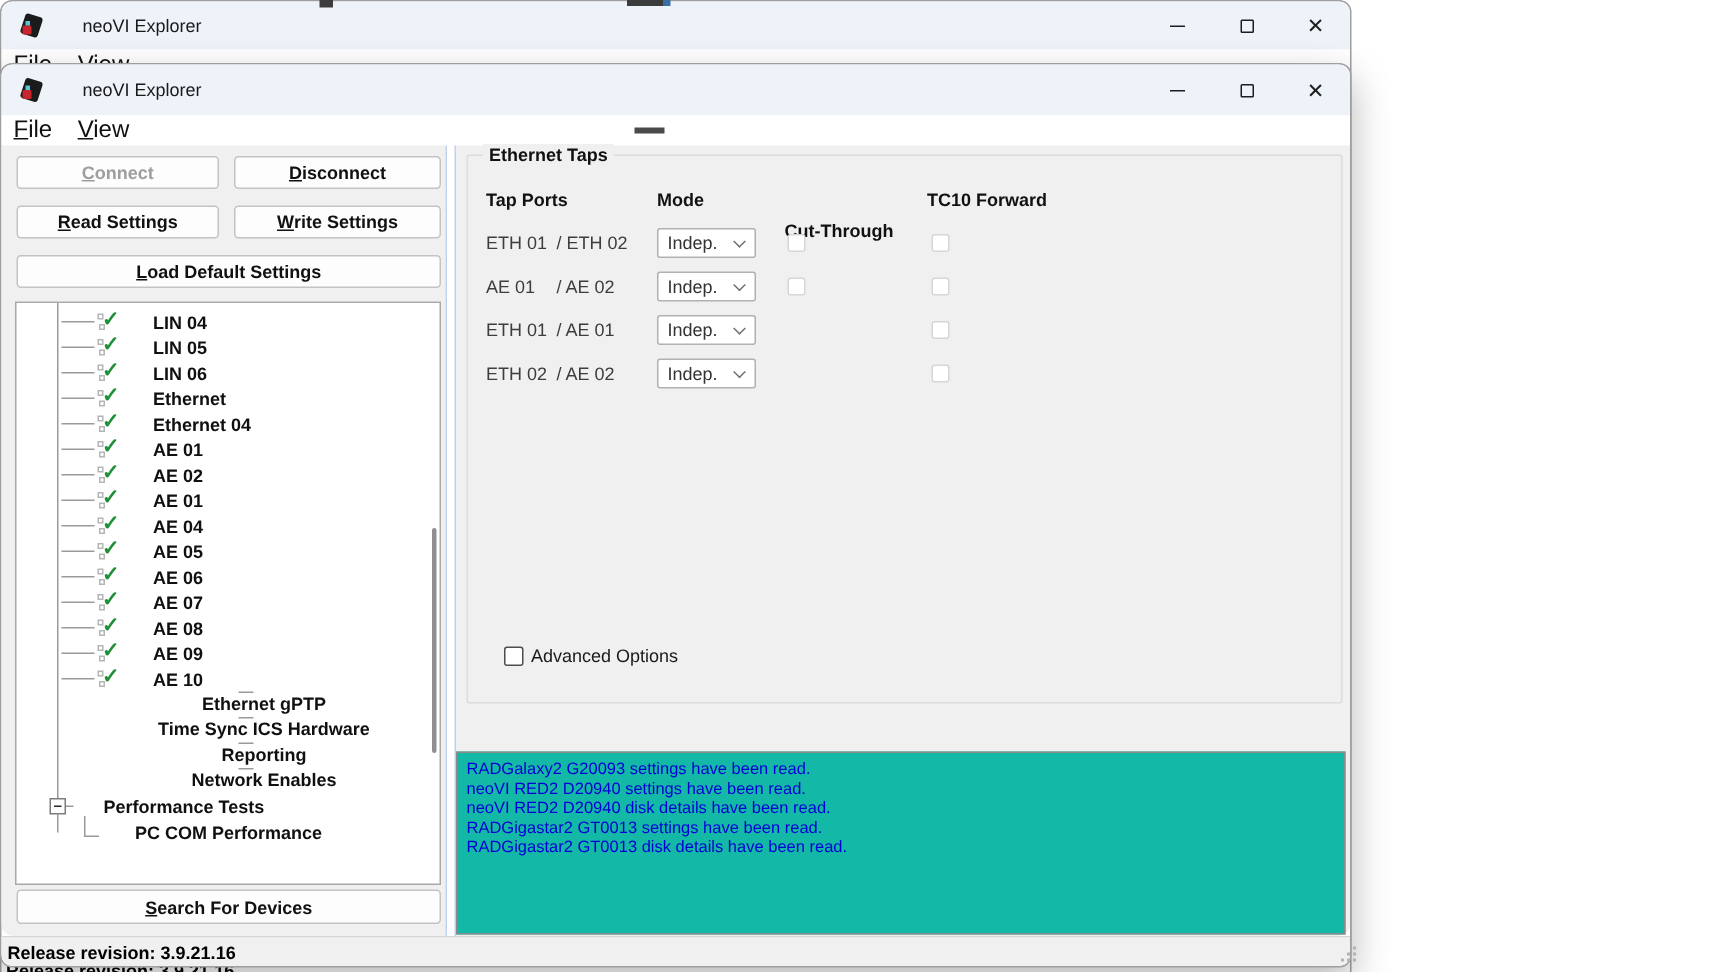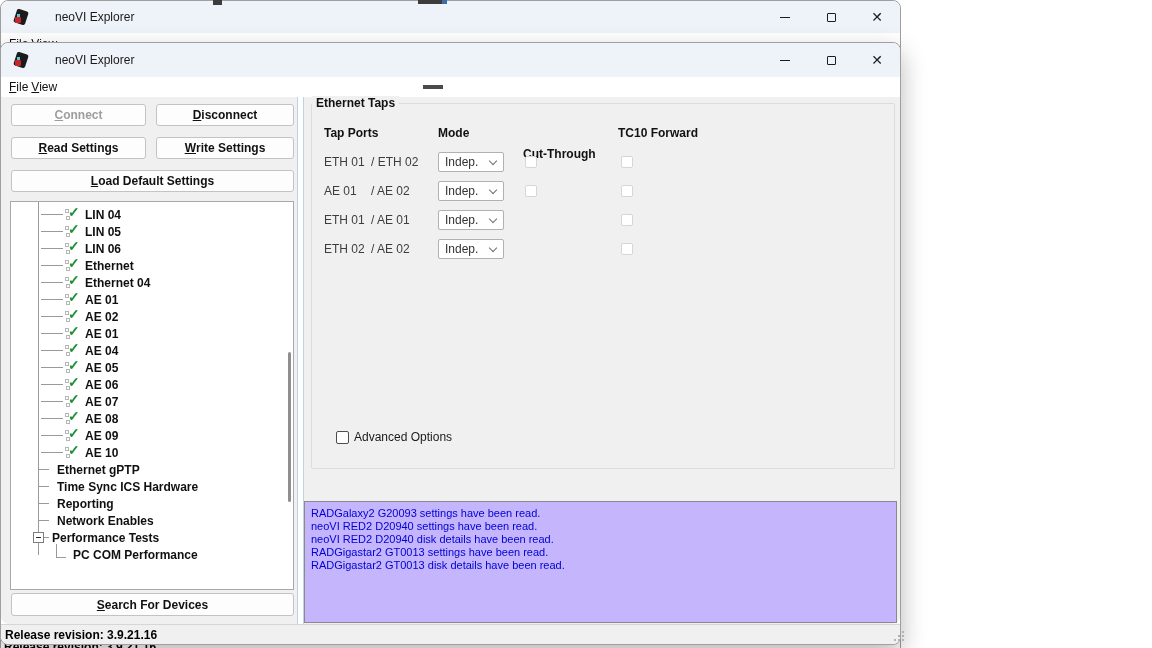--- a/index.html
+++ b/index.html
@@ -23,21 +23,21 @@
                    background:#c6262c; border-radius:1px; }
   .app-icon .cyn { position:absolute; left:4px; top:5px; width:3px; height:3px; background:#57c8d8; }
   .win-title { font-size:12px; color:#1a1a1a;padding-left:16px; }
   .controls { margin-left:auto; display:flex; height:100%; }
   .ctl { width:46px; display:flex; align-items:center; justify-content:center; }
   .glyph-min { width:10px; border-top:1px solid #1d1d1d; }
   .glyph-max { width:9px; height:9px; border:1px solid #1d1d1d; border-radius:1px; }
   .glyph-close { font-size:14px; color:#1d1d1d; line-height:1; font-weight:400; }
 
   .menubar { height:20px; background:#fff; display:flex; align-items:center;
-             padding-left:8px; gap:3px; font-size:12px; color:#111; }
+             padding-left:8px; gap:17px; font-size:16px; color:#111; }
   .menu-item { cursor:default; }
   #back-window .menubar { height:22px; }
 
   .status-sliver { position:absolute; left:3px; top:640px; height:12px; overflow:hidden;
                    font-weight:bold; font-size:12px; line-height:12px; color:#000; }
 
   
   .content { position:absolute; left:0; right:0; top:54px; bottom:20px; background:#f0f0f0;
              border-radius:0 0 8px 8px; }
   .statusbar { position:absolute; left:0; right:0; bottom:0; height:20px; background:#f0f0f0;
@@ -61,67 +61,67 @@
   #btn-search     { left:10px; top:496px; width:283px; height:23px; }
 
   .treebox { position:absolute; left:9px; top:104px; width:284px; height:389px;
              background:#fff; border:1px solid #a8a8a8; overflow:hidden; padding-top:4px; }
   .tree-spine { position:absolute; left:27px; top:0; height:353px; border-left:1px solid #9a9a9a; }
   .tree-scrollthumb { position:absolute; left:277px; top:150px; width:3px; height:150px;
                       background:#8f8f8f; border-radius:2px; }
   .trow { position:relative; height:17px; display:flex; align-items:center;
           font-weight:bold; font-size:12px; color:#101010; white-space:nowrap; }
   .trow.lvl1 { padding-left:22px; }
-  .trow.lvl1.noexp { padding-left:28px; }
+  .trow.lvl1.noexp { padding-left:28px;flex-direction:column; }
   .trow.lvl2 { padding-left:30px; }
   .trow.lvl2.last { padding-left:45px; }
   .hline { height:1px; background:#9a9a9a; flex:0 0 auto; }
   .w4 { width:5px; } .w10 { width:10px; margin-right:5px; } .w22 { width:22px; }
   .expander { width:11px; height:11px; border:1px solid #7c7c7c; background:#fff;
               display:flex; align-items:center; justify-content:center; flex:0 0 auto; }
   .expander .minus { width:5px; border-top:1px solid #2a2a2a; }
   .elbow { width:10px; height:14px; border-left:1px solid #9a9a9a; border-bottom:1px solid #9a9a9a;
            margin:-7px 4px 0 0; flex:0 0 auto; }
   .chkicon { position:relative; width:17px; height:15px; margin-left:2px; flex:0 0 auto; }
   .chkicon .sq { position:absolute; width:4px; height:4px; border:1px solid #b5b5b5; background:#fff; }
   .chkicon .sq.a { left:0; top:2px; }
   .chkicon .sq.b { left:1px; top:9px; }
   .chkicon .mark { position:absolute; left:3px; top:-2px; color:#1d9038; font-size:14px;
                    font-weight:bold; line-height:15px; }
-  .tlabel { margin-left:3px; }
+  .tlabel { margin-left:20px; }
   .trow.sel .tlabel { color:#8a8a8a; border:1px dotted #777; border-radius:2px; padding:0 2px; }
 
   
   .splitter { position:absolute; left:296px; top:0; bottom:0; width:7px; background:#fff;
               border-left:1px solid #bdd3ec; border-right:1px solid #bdd3ec; }
 
   
   .right-panel { position:absolute; left:303px; right:1px; top:0; bottom:0; }
   .groupbox { position:absolute; left:7px; top:6px; right:4px; height:366px;
               border:1px solid #dcdcdc; border-radius:2px; }
-  .group-title { position:absolute; left:0; top:-8px; background:#f0f0f0; padding:0 4px;
+  .group-title { position:absolute; left:10px; top:-8px; background:#f0f0f0; padding:0 4px;
                  font-weight:bold; font-size:12px; color:#111; }
   .col-head { position:absolute; top:22px; font-weight:bold; font-size:12px; color:#111; }
   .col-ports { left:12px; } .col-mode { left:126px; } .col-ct { left:211px;margin-top:21px; } .col-tc { left:306px; }
   .taprow { position:absolute; left:0; right:0; height:22px; }
   .taprow .ports { position:absolute; left:12px; top:3px; font-size:12px; color:#3d3d3d; }
   .taprow .pa { display:inline-block; width:47px; }
   .taprow .select { position:absolute; left:126px; top:0; width:66px; height:20px; background:#fff;
                     border:1px solid #b1b1b1; border-radius:2px; display:flex; align-items:center;
                     justify-content:space-between; padding:0 7px 0 6px; font-size:12px; color:#333; }
   .chev { width:6px; height:6px; border-right:1px solid #707070; border-bottom:1px solid #707070;
           transform:rotate(45deg); margin-top:-3px; }
   .cb { position:absolute; top:4px; width:12px; height:12px; background:#fff;
         border:1px solid #d6d6d6; border-radius:2px; }
   .cb.ct { left:213px; } .cb.tc { left:309px; }
   .adv { position:absolute; left:24px; top:326px; display:flex; align-items:center; }
   .adv .advbox { width:13px; height:13px; border:1px solid #4d4d4d; border-radius:2px; background:#fff; }
   .adv .advlabel { font-size:12px; color:#1a1a1a; margin-left:5px; }
 
-  .logbox { position:absolute; left:0; right:2px; top:404px; height:122px; background:#c4b5fd;
+  .logbox { position:absolute; left:0; right:2px; top:404px; height:122px; background:#14b8a6;
             border:1px solid #8a8a8a; padding:5px 0 0 6px; overflow:hidden; }
   .logline { font-size:11px; line-height:13px; color:#0000d6; white-space:nowrap; }
 
   
   .frag { position:absolute; }
   #frag-a { left:213px; top:0; width:9px; height:5px; background:#3c3c3c; z-index:1; }
   #frag-b { left:418px; top:0; width:24px; height:4px; background:#3c3c3c; z-index:1; }
   #frag-b2 { left:442px; top:0; width:5px; height:4px; background:#3a6ea5; z-index:1; }
   #frag-c { left:422px; top:42px; width:20px; height:4px; background:#4a4a4a; z-index:3; }
 </style>

